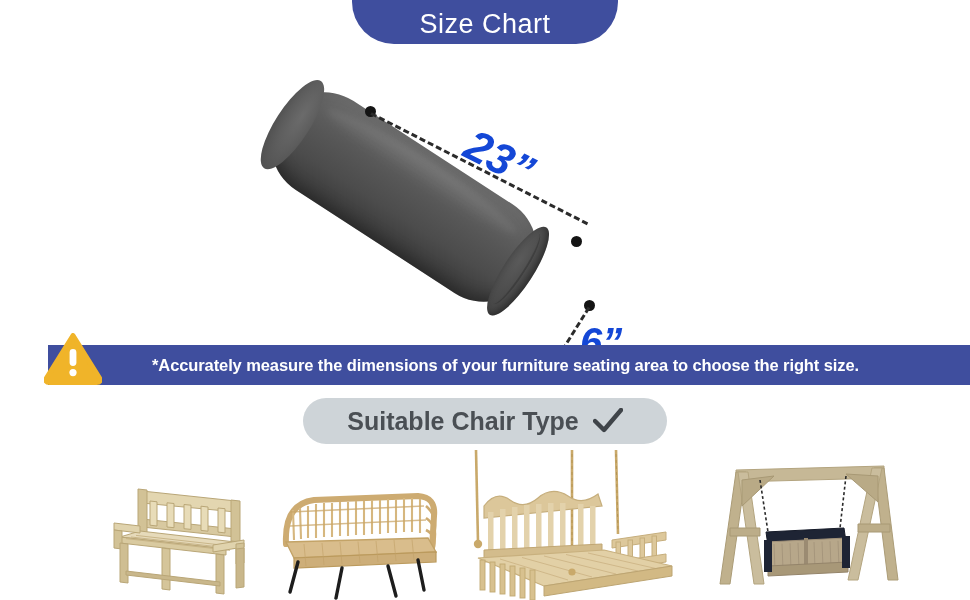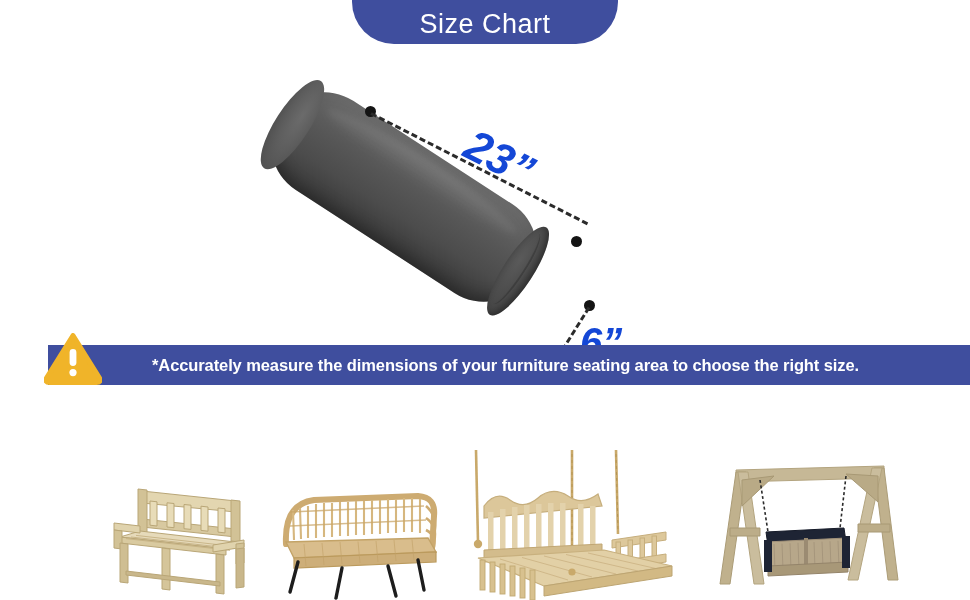--- a/index.html
+++ b/index.html
@@ -282,20 +282,26 @@
   </div>
 
   <svg class="warning-icon" viewBox="0 0 58 52">
     <path d="M29 2.5 L55.5 45 Q57.5 49.5 52.5 49.5 L5.5 49.5 Q0.5 49.5 2.5 45 Z" fill="#f0b429" stroke="#f0b429" stroke-width="5" stroke-linejoin="round"></path>
     <rect x="25.6" y="16" width="6.8" height="17" rx="3.4" fill="#ffffff"></rect>
     <circle cx="29" cy="39.6" r="3.6" fill="#ffffff"></circle>
   </svg>
 
   <div class="suitable-section">
 
+    <div class="suitable-pill">
+      <span class="label">Suitable Chair Type</span>
+      <svg class="check-icon" viewBox="0 0 30 26">
+        <path d="M2 13 L11 22 L28 2" fill="none" stroke="#3f4449" stroke-width="4.4" stroke-linecap="round" stroke-linejoin="round"></path>
+      </svg>
+    </div>
 
     <div class="furniture-row">
 
       <div class="furniture-item f-bench">
         <svg width="160" height="125" viewBox="0 0 160 125">
           <g stroke="#b9a677" stroke-width="1" fill="#ddd0a8">
 
             <polygon points="42,16 136,26 136,37 42,28" fill="#e3d6b0"></polygon>
 
             <polygon points="42,44 136,54 136,62 42,52" fill="#d8c9a0"></polygon>

